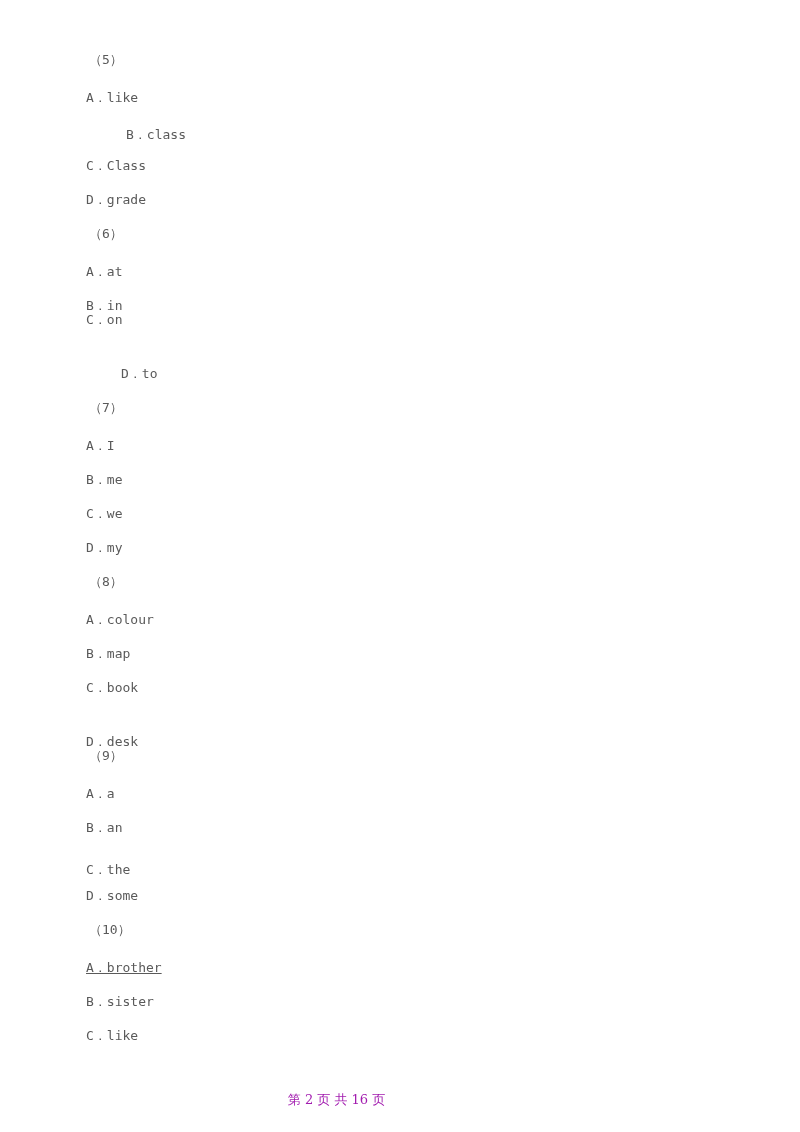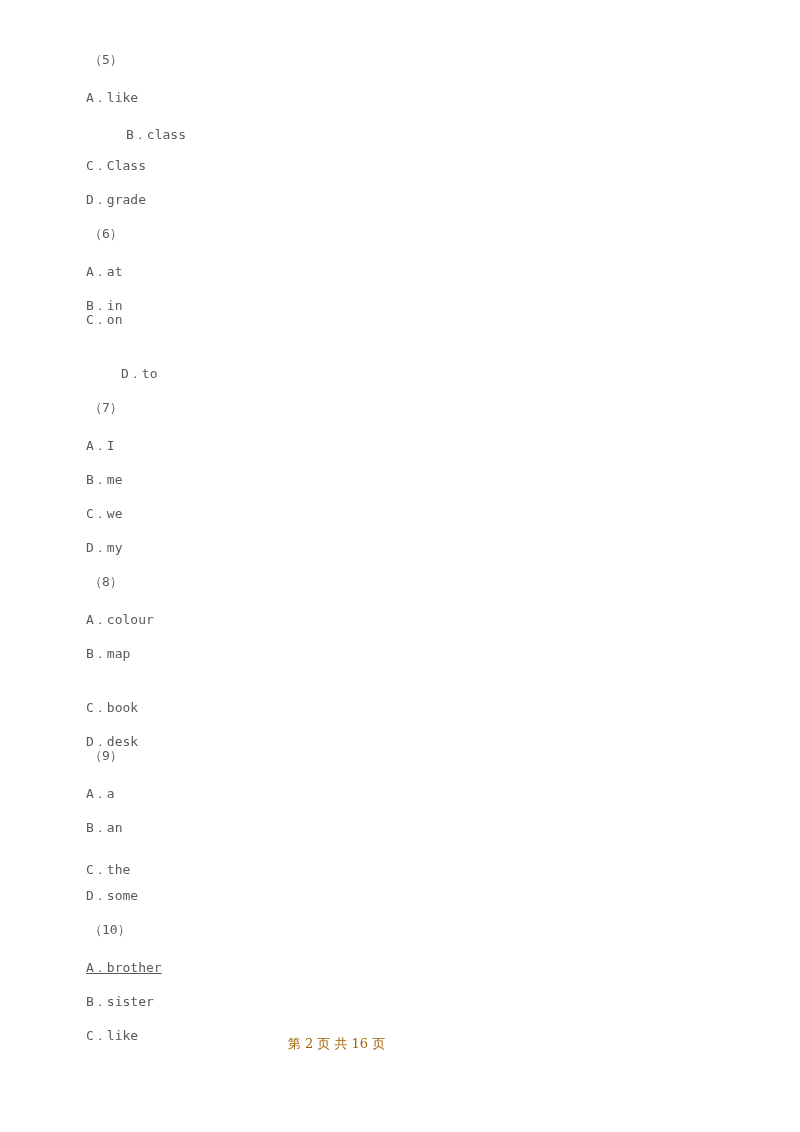--- a/index.html
+++ b/index.html
@@ -35,28 +35,28 @@
     position: absolute;
     left: 86px;
     font-size: 13px;
     line-height: 13px;
     color: #5a5a5a;
     letter-spacing: 0px;
     white-space: pre;
   }
   .footer {
     position: absolute;
-    top: 1036px;
+    top: 1092px;
     left: 0;
     width: 673px;
     text-align: center;
     font-family: "DejaVu Serif", "Liberation Serif", serif;
     font-size: 13px;
     line-height: 15px;
-    color: #a16207;
+    color: #a21caf;
     white-space: pre;
   }
 </style>
 </head>
 <body>
 
 <div class="page">
   <div class="content" id="content">
       <div class="qnum" style="top: 53px;">（5）</div>
       <div class="opt" style="top: 91px;">A．like</div>
@@ -69,21 +69,21 @@
       <div class="opt" style="top: 313px;">C．on</div>
       <div class="opt" style="top: 367px; padding-left: 35px;">D．to</div>
       <div class="qnum" style="top: 401px;">（7）</div>
       <div class="opt" style="top: 439px;">A．I</div>
       <div class="opt" style="top: 473px;">B．me</div>
       <div class="opt" style="top: 507px;">C．we</div>
       <div class="opt" style="top: 541px;">D．my</div>
       <div class="qnum" style="top: 575px;">（8）</div>
       <div class="opt" style="top: 613px;">A．colour</div>
       <div class="opt" style="top: 647px;">B．map</div>
-      <div class="opt" style="top: 681px; margin-top: 20px;">C．book</div>
+      <div class="opt" style="top: 681px;">C．book</div>
       <div class="opt" style="top: 715px; margin-top: 20px;">D．desk</div>
       <div class="qnum" style="top: 749px;">（9）</div>
       <div class="opt" style="top: 787px;">A．a</div>
       <div class="opt" style="top: 821px;">B．an</div>
       <div class="opt" style="top: 855px; margin-top: 8px;">C．the</div>
       <div class="opt" style="top: 889px;">D．some</div>
       <div class="qnum" style="top: 923px;">（10）</div>
       <div class="opt" style="top: 961px; text-decoration: underline;">A．brother</div>
       <div class="opt" style="top: 995px;">B．sister</div>
       <div class="opt" style="top: 1029px;">C．like</div>

